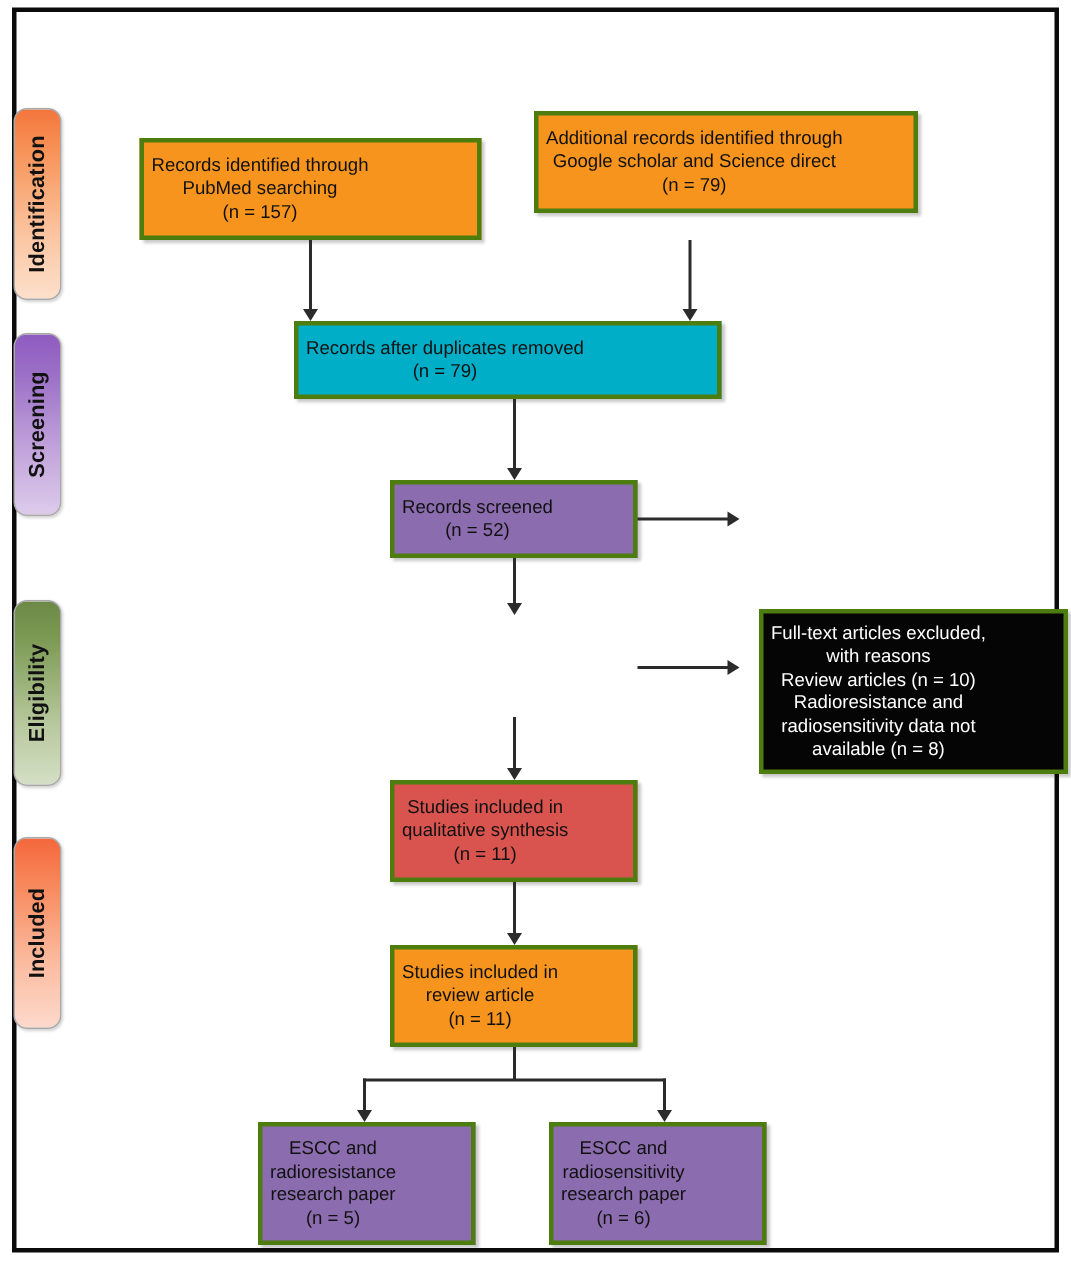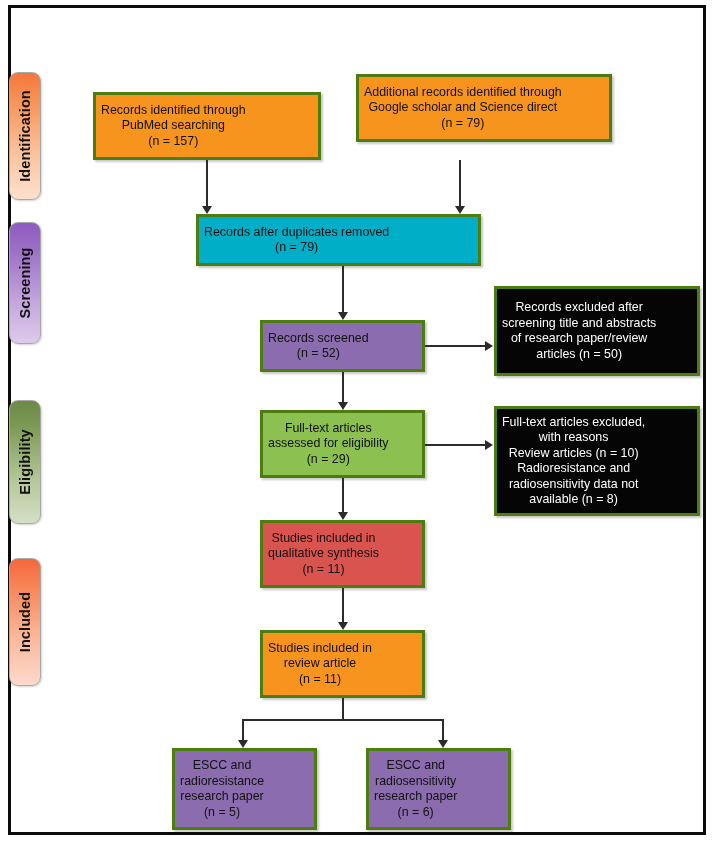--- a/index.html
+++ b/index.html
@@ -169,40 +169,29 @@
   <div class="arrow-down" style="left:338px; top:312px;"></div>
 
   <div class="node c-purple" style="left:260px; top:320px; width:165px; height:52px;">
     <span class="txt">Records screened
 (n = 52)</span>
   </div>
 
   <div class="hline" style="left:425px; top:345px; width:62px;"></div>
   <div class="arrow-right" style="left:485px; top:341px;"></div>
 
-  <div class="node c-black dark" style="left:494px; top:286px; width:206px; height:90px;">
-    <span class="txt">Records excluded after
-screening title and abstracts
-of research paper/review
-articles (n = 50)</span>
-  </div>
 
   <div class="vline" style="left:342px; top:372px; height:32px;"></div>
   <div class="arrow-down" style="left:338px; top:402px;"></div>
 
-  <div class="node c-green" style="left:260px; top:410px; width:165px; height:68px;">
-    <span class="txt">Full-text articles
-assessed for eligibility
-(n = 29)</span>
-  </div>
 
   <div class="hline" style="left:425px; top:444px; width:62px;"></div>
   <div class="arrow-right" style="left:485px; top:440px;"></div>
 
-  <div class="node c-black dark" style="left:494px; top:406px; width:206px; height:110px;">
+  <div class="node c-black dark" style="left:506px; top:406px; width:206px; height:110px;">
     <span class="txt">Full-text articles excluded,
 with reasons
 Review articles (n = 10)
 Radioresistance and
 radiosensitivity data not
 available (n = 8)</span>
   </div>
 
   <div class="vline" style="left:342px; top:478px; height:36px;"></div>
   <div class="arrow-down" style="left:338px; top:512px;"></div>

